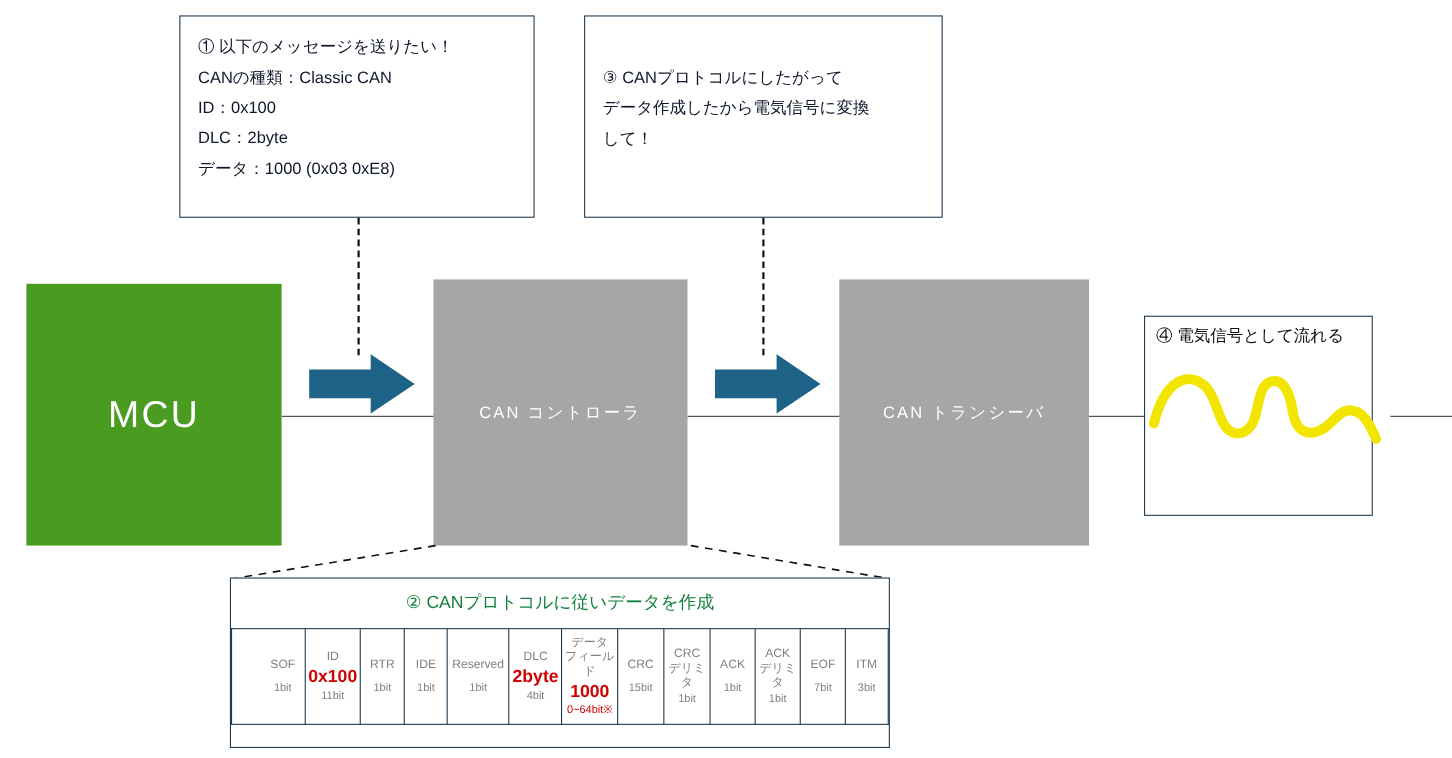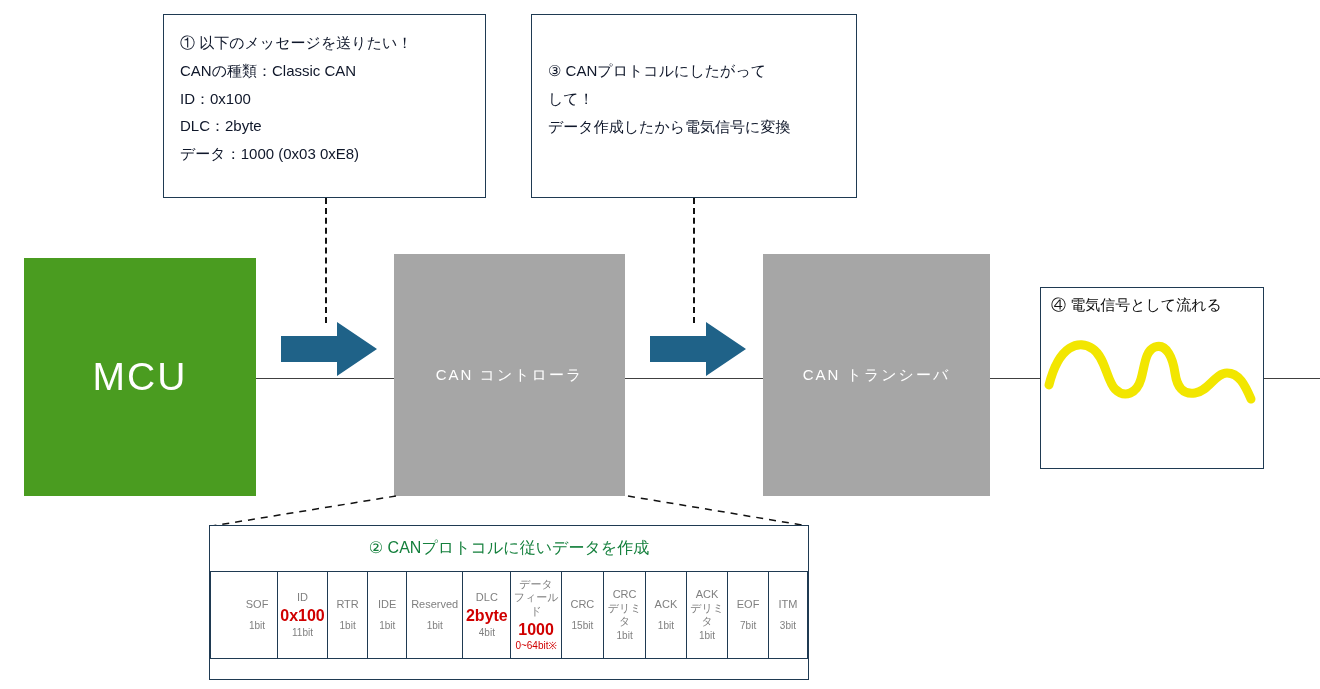--- a/index.html
+++ b/index.html
@@ -32,21 +32,21 @@
   
   .block {
     box-sizing: border-box;
     display: flex;
     align-items: center;
     justify-content: center;
     color: #ffffff;
   }
   .block-mcu {
     background: #4a9c20;
-    font-size: 39px;
+    font-size: 34px;
     letter-spacing: 2px;
   }
   .block-gray {
     background: #a6a6a6;
     font-size: 15px;
     letter-spacing: 2px;
   }
 
   
   .wire {
@@ -132,22 +132,22 @@
   <div class="note abs" style="left:163px; top:14px; width:323px; height:184px;">
     <div class="line">① 以下のメッセージを送りたい！</div>
     <div class="line">CANの種類：Classic CAN</div>
     <div class="line">ID：0x100</div>
     <div class="line">DLC：2byte</div>
     <div class="line">データ：1000 (0x03 0xE8)</div>
   </div>
 
   <div class="note abs" style="left:531px; top:14px; width:326px; height:184px; padding-top:42px;">
     <div class="line">③ CANプロトコルにしたがって</div>
+    <div class="line">データ作成したから電気信号に変換</div>
     <div class="line">して！</div>
-    <div class="line">データ作成したから電気信号に変換</div>
   </div>
 
   <div class="dash-v abs" style="left:325px; top:198px; height:125px;"></div>
   <div class="dash-v abs" style="left:693px; top:198px; height:125px;"></div>
 
   <div class="wire abs" style="left:256px; top:378px; width:140px;"></div>
   <div class="wire abs" style="left:625px; top:378px; width:140px;"></div>
   <div class="wire abs" style="left:990px; top:378px; width:50px;"></div>
   <div class="wire abs" style="left:1264px; top:378px; width:56px;"></div>
 
@@ -164,21 +164,21 @@
   </div>
 
   <svg class="abs arrow-svg" style="left:281px; top:320px;" width="96" height="58" viewBox="0 0 96 58">
     <polygon points="0,16 56,16 56,2 96,29 56,56 56,42 0,42" fill="#1f6288"></polygon>
   </svg>
 
   <svg class="abs arrow-svg" style="left:650px; top:320px;" width="96" height="58" viewBox="0 0 96 58">
     <polygon points="0,16 56,16 56,2 96,29 56,56 56,42 0,42" fill="#1f6288"></polygon>
   </svg>
 
-  <div class="wave-box abs" style="left:1040px; top:287px; width:224px; height:182px;">
+  <div class="wave-box abs" style="left:1040px; top:287px; width:208px; height:182px;">
     <div class="wave-label">④ 電気信号として流れる</div>
     <svg width="222" height="120" viewBox="0 0 222 120" style="display:block;">
       <path d="M8,70 C18,30 38,24 52,34 C64,42 66,66 74,74 C84,84 96,78 100,64 C104,50 104,36 114,32 C126,28 132,44 134,58 C136,72 142,80 154,78 C168,76 174,58 186,58 C198,58 204,70 210,84" fill="none" stroke="#f2e600" stroke-width="9" stroke-linecap="round" stroke-linejoin="round"></path>
     </svg>
   </div>
 
   <svg class="abs" style="left:200px; top:494px;" width="620" height="34" viewBox="0 0 620 34">
     <line x1="196" y1="2" x2="12" y2="32" stroke="#111111" stroke-width="1.5" stroke-dasharray="7,6"></line>
     <line x1="428" y1="2" x2="608" y2="32" stroke="#111111" stroke-width="1.5" stroke-dasharray="7,6"></line>
   </svg>

